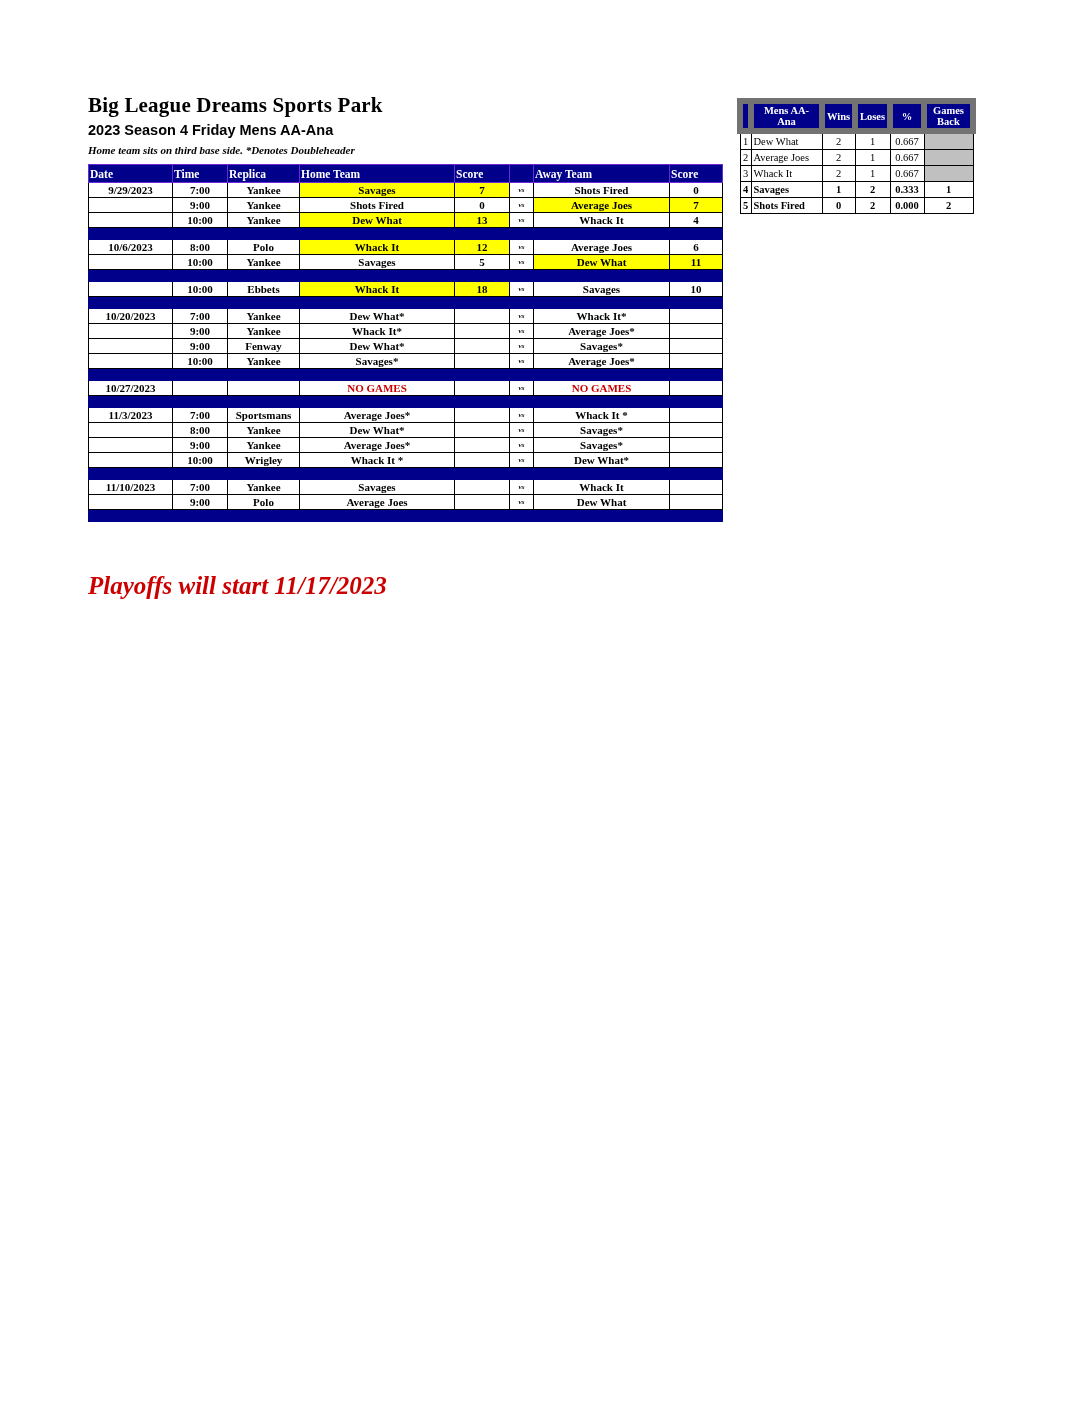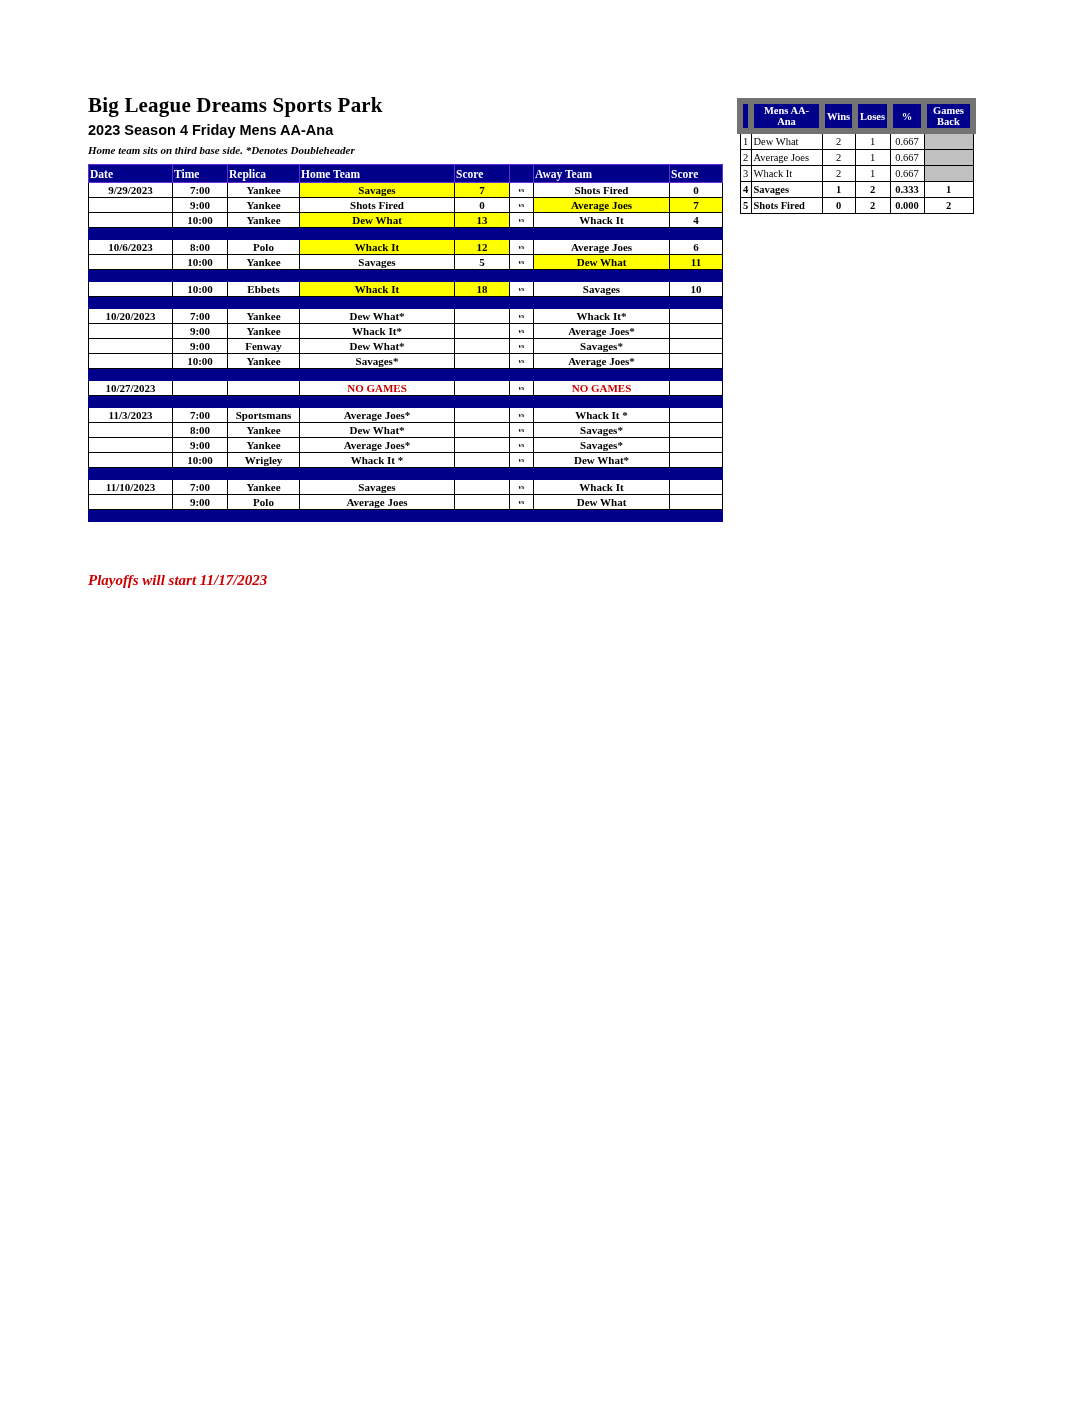--- a/index.html
+++ b/index.html
@@ -145,21 +145,21 @@
 
   
   #playoffs-note {
     position: absolute;
     left: 88px;
     top: 572px;
     color: #CC0000;
     font-family: "Liberation Serif", serif;
     font-weight: bold;
     font-style: italic;
-    font-size: 15px;
+    font-size: 25px;
   }
 </style>
 </head>
 <body>
 
 <div id="title-block">
   <div id="doc-title">Big League Dreams Sports Park</div>
   <div id="doc-subtitle">2023 Season 4 Friday Mens AA-Ana</div>
   <div id="doc-note">Home team sits on third base side.  *Denotes Doubleheader</div>
 </div>

